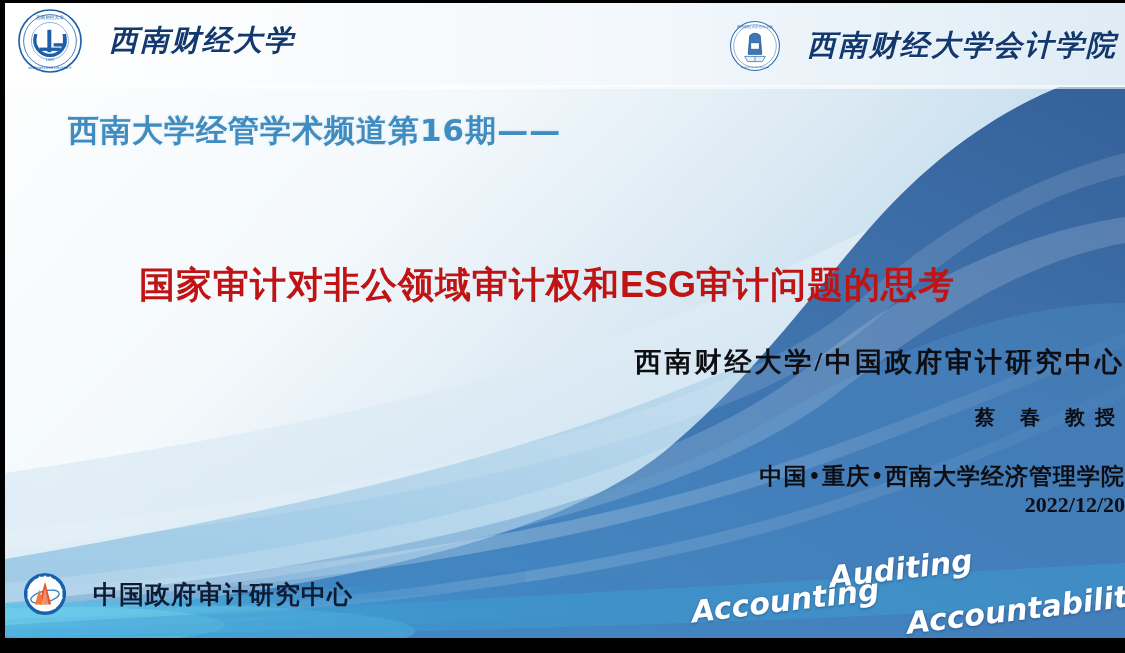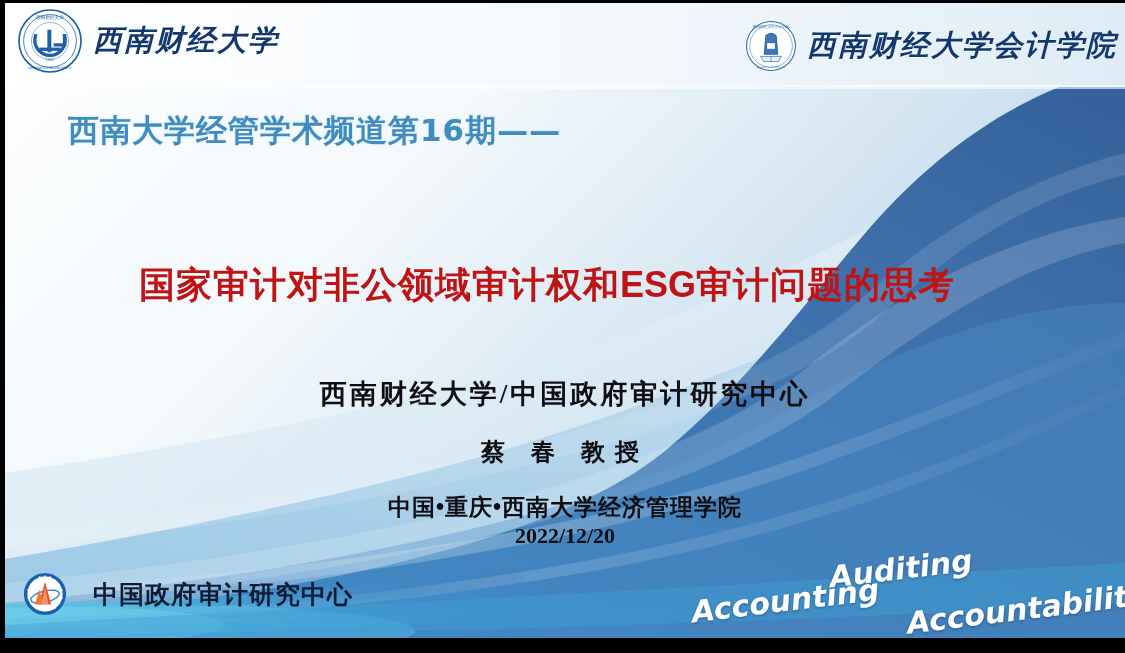--- a/index.html
+++ b/index.html
@@ -55,21 +55,21 @@
   .logo-row {
     position: absolute;
     left: 0; top: 0;
     width: 1120px; height: 84px;
     z-index: 20;
   }
   .logo-block {
     position: absolute;
     display: flex;
     align-items: center;
-    gap: 10px;
+    gap: 26px;
   }
   .logo-left  { left: 12px;  top: 5px; }
   .logo-right { right: 8px;  top: 17px; }
 
   .seal {
     width: 66px; height: 66px;
     flex: 0 0 auto;
   }
   .seal-sm { width: 52px; height: 52px; }
 
@@ -114,44 +114,44 @@
   }
   .main-title .esg {
     font-family: "Liberation Sans", sans-serif;
     font-weight: bold;
     letter-spacing: 0;
   }
 
   
   .byline {
     position: absolute;
-    left: 0; top: 373px;
+    left: 0; top: 341px;
     width: 1120px;
-    text-align: center;
+    text-align: right;
     z-index: 20;
     color: #0d0d12;
   }
   .affiliation {
     font-family: "Liberation Serif", "DejaVu Serif", serif;
     font-weight: bold;
     font-size: 27px;
     letter-spacing: 3px;
     white-space: nowrap;
   }
   .presenter {
     margin-top: 24px;
     font-family: "Liberation Serif", "DejaVu Serif", serif;
     font-weight: bold;
-    font-size: 24px;
+    font-size: 20px;
     letter-spacing: 10px;
     white-space: nowrap;
   }
   .venue {
-    margin-top: 24px;
-    font-family: Liberation Sans, sans-serif;
+    margin-top: 30px;
+    font-family: Liberation Mono, monospace;
     font-weight: bold;
     font-size: 23px;
     letter-spacing: 1px;
     white-space: nowrap;
   }
   .event-date {
     font-family: "Liberation Serif", "DejaVu Serif", serif;
     font-weight: bold;
     font-size: 22px;
     letter-spacing: 0px;

